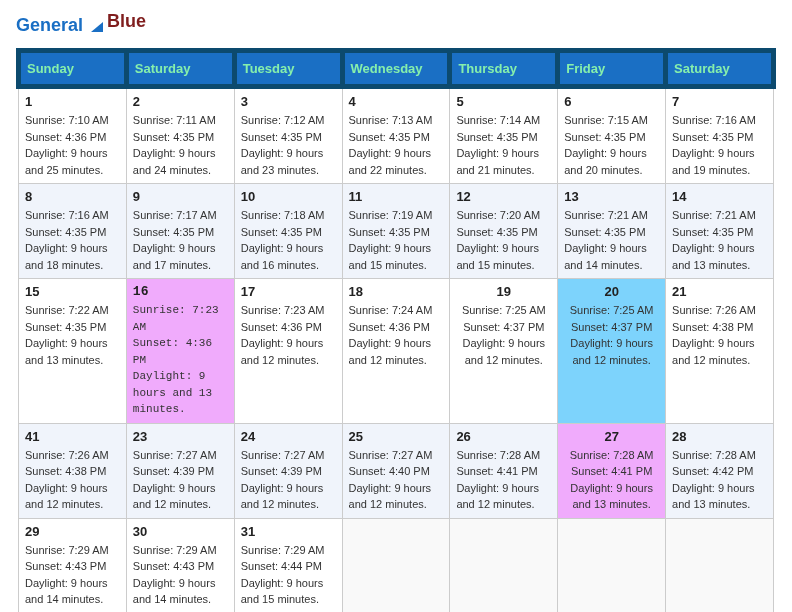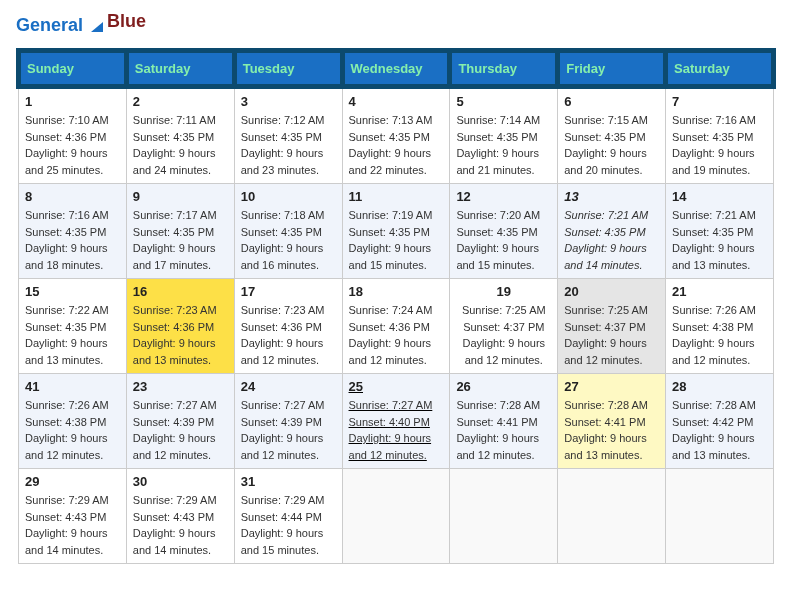--- a/index.html
+++ b/index.html
@@ -211,21 +211,21 @@
         </div>
       </td>
         <td style="background: rgb(240, 244, 251);">
         <span class="day-num">12</span>
         <div class="day-info">
           Sunrise: 7:20 AM<br>
           Sunset: 4:35 PM<br>
           Daylight: 9 hours and 15 minutes.
         </div>
       </td>
-        <td style="background: rgb(240, 244, 251); font-style: italic;">
+        <td style="background: rgb(240, 244, 251);">
         <span class="day-num">13</span>
         <div class="day-info">
           Sunrise: 7:21 AM<br>
           Sunset: 4:35 PM<br>
           Daylight: 9 hours and 14 minutes.
         </div>
       </td>
         <td style="background: rgb(240, 244, 251);">
         <span class="day-num">14</span>
         <div class="day-info">
@@ -237,21 +237,21 @@
       </tr>
       <tr>
         <td style="background: rgb(255, 255, 255);">
         <span class="day-num">15</span>
         <div class="day-info">
           Sunrise: 7:22 AM<br>
           Sunset: 4:35 PM<br>
           Daylight: 9 hours and 13 minutes.
         </div>
       </td>
-        <td style="background: #fde047;">
+        <td style="background: #f0abfc; font-family: Liberation Mono, monospace;">
         <span class="day-num">16</span>
         <div class="day-info">
           Sunrise: 7:23 AM<br>
           Sunset: 4:36 PM<br>
           Daylight: 9 hours and 13 minutes.
         </div>
       </td>
         <td style="background: rgb(255, 255, 255);">
         <span class="day-num">17</span>
         <div class="day-info">
@@ -269,21 +269,21 @@
         </div>
       </td>
         <td style="background: rgb(255, 255, 255); text-align: center;">
         <span class="day-num">19</span>
         <div class="day-info">
           Sunrise: 7:25 AM<br>
           Sunset: 4:37 PM<br>
           Daylight: 9 hours and 12 minutes.
         </div>
       </td>
-        <td style="background: #e5e5e5;">
+        <td style="background: #7dd3fc; text-align: center;">
         <span class="day-num">20</span>
         <div class="day-info">
           Sunrise: 7:25 AM<br>
           Sunset: 4:37 PM<br>
           Daylight: 9 hours and 12 minutes.
         </div>
       </td>
         <td style="background: rgb(255, 255, 255);">
         <span class="day-num">21</span>
         <div class="day-info">
@@ -311,37 +311,37 @@
         </div>
       </td>
         <td style="background: rgb(240, 244, 251);">
         <span class="day-num">24</span>
         <div class="day-info">
           Sunrise: 7:27 AM<br>
           Sunset: 4:39 PM<br>
           Daylight: 9 hours and 12 minutes.
         </div>
       </td>
-        <td style="background: rgb(240, 244, 251); text-decoration: underline;">
+        <td style="background: rgb(240, 244, 251);">
         <span class="day-num">25</span>
         <div class="day-info">
           Sunrise: 7:27 AM<br>
           Sunset: 4:40 PM<br>
           Daylight: 9 hours and 12 minutes.
         </div>
       </td>
         <td style="background: rgb(240, 244, 251);">
         <span class="day-num">26</span>
         <div class="day-info">
           Sunrise: 7:28 AM<br>
           Sunset: 4:41 PM<br>
           Daylight: 9 hours and 12 minutes.
         </div>
       </td>
-        <td style="background: #fef9c3;">
+        <td style="background: #f0abfc; text-align: center;">
         <span class="day-num">27</span>
         <div class="day-info">
           Sunrise: 7:28 AM<br>
           Sunset: 4:41 PM<br>
           Daylight: 9 hours and 13 minutes.
         </div>
       </td>
         <td style="background: rgb(240, 244, 251);">
         <span class="day-num">28</span>
         <div class="day-info">

